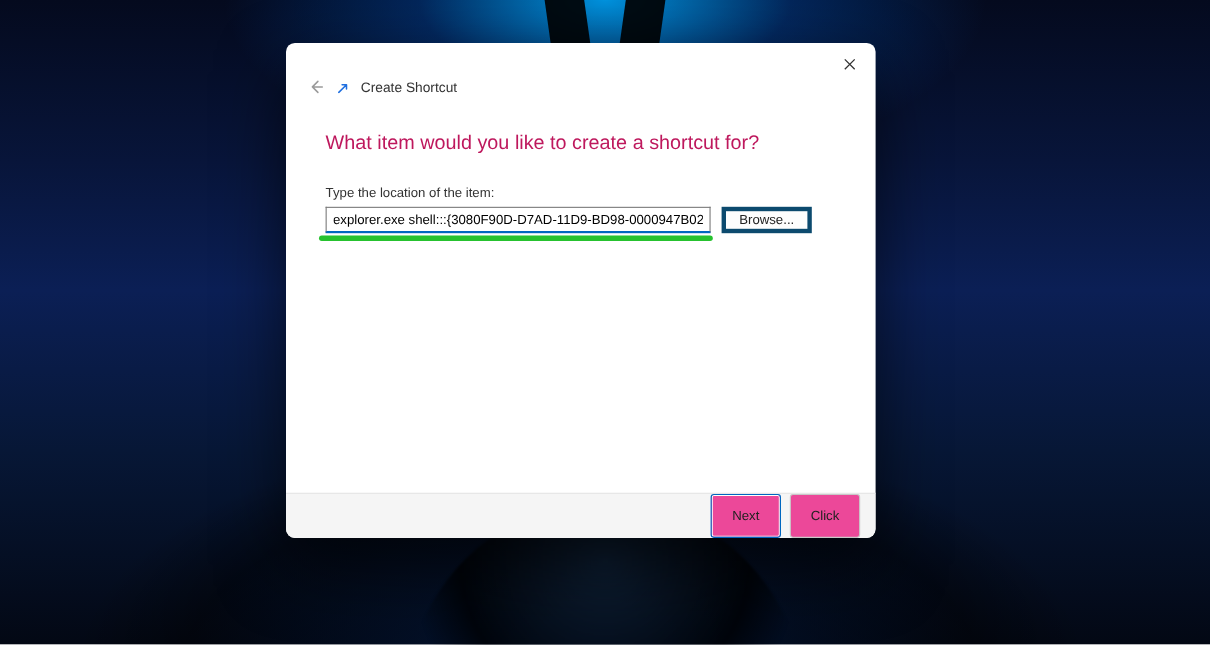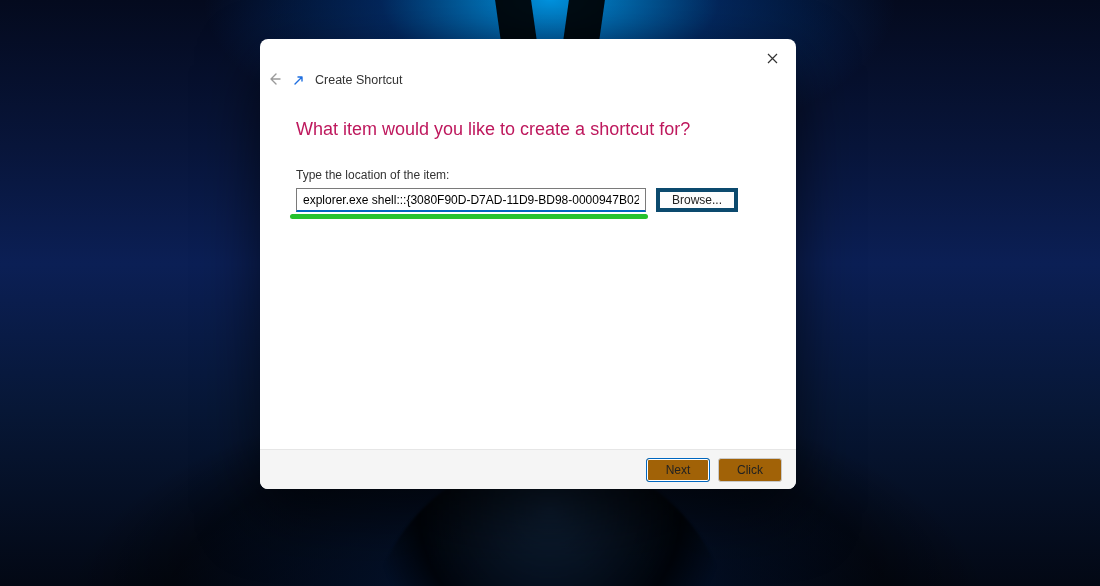--- a/index.html
+++ b/index.html
@@ -53,21 +53,21 @@
       background: #fff;
       border-radius: 8px;
       box-shadow: 0 25px 60px rgba(0,0,0,0.6);
       display: flex;
       flex-direction: column;
       overflow: hidden;
     }
     .dialog-top {
       position: relative;
       flex: 0 0 auto;
-      padding: 12px 14px 0 3px;
+      padding: 12px 14px 0 16px;
     }
     .close-btn {
       position: absolute;
       top: 10px; right: 14px;
       width: 20px; height: 20px;
       display: flex; align-items: center; justify-content: center;
       color: #333;
       cursor: pointer;
       background: transparent;
       border: none;
@@ -160,24 +160,24 @@
       border-top: 1px solid #e6e6e6;
       background: #f5f5f5;
       display: flex;
       align-items: center;
       justify-content: flex-end;
       padding: 0 14px;
       gap: 8px;
     }
     .win-btn {
       min-width: 64px;
-      height: 24px;
+      height: 40px;
       font-size: 12px;
       border: 1px solid #c8c8c8;
-      background: #a16207;
+      background: #ec4899;
       cursor: pointer;
       color: #222;
       border-radius: 3px;
     }
     .win-btn.default {
       border-color: #0067c0;
       box-shadow: inset 0 0 0 1px #fff;
     }
   </style>
 </head>

